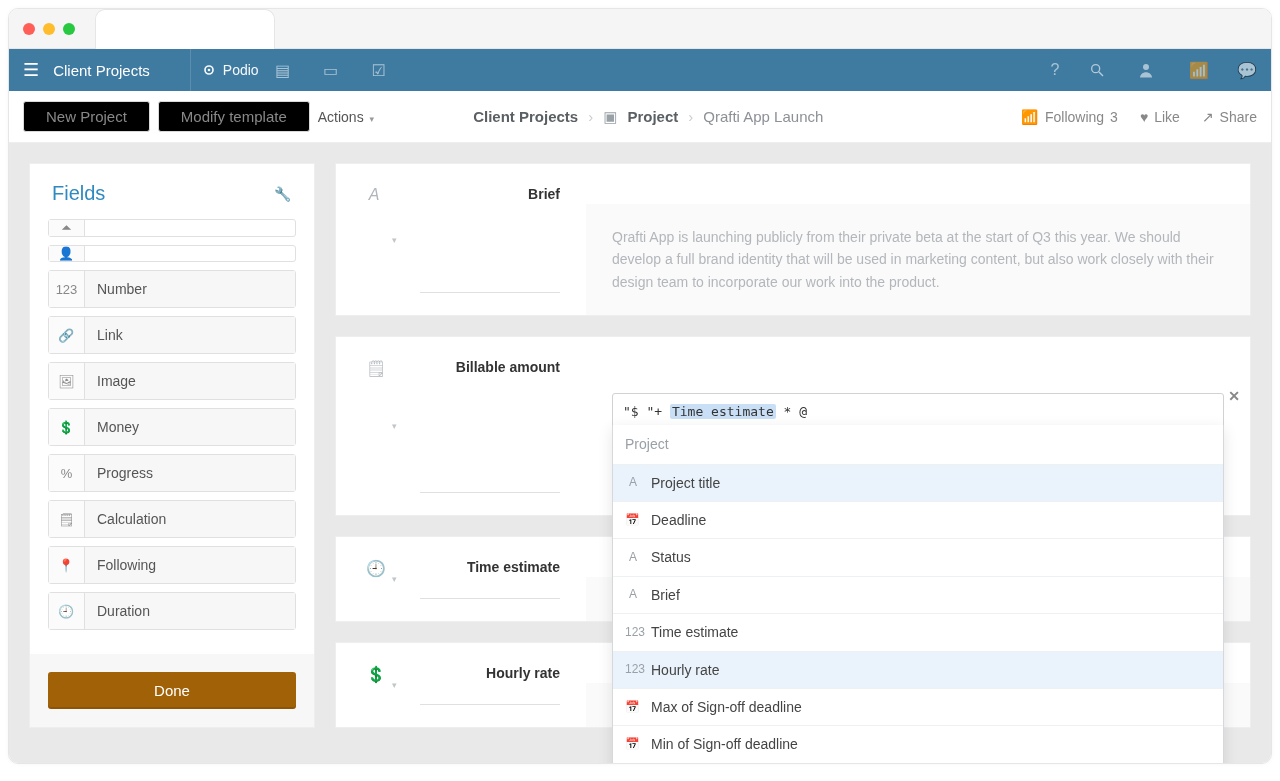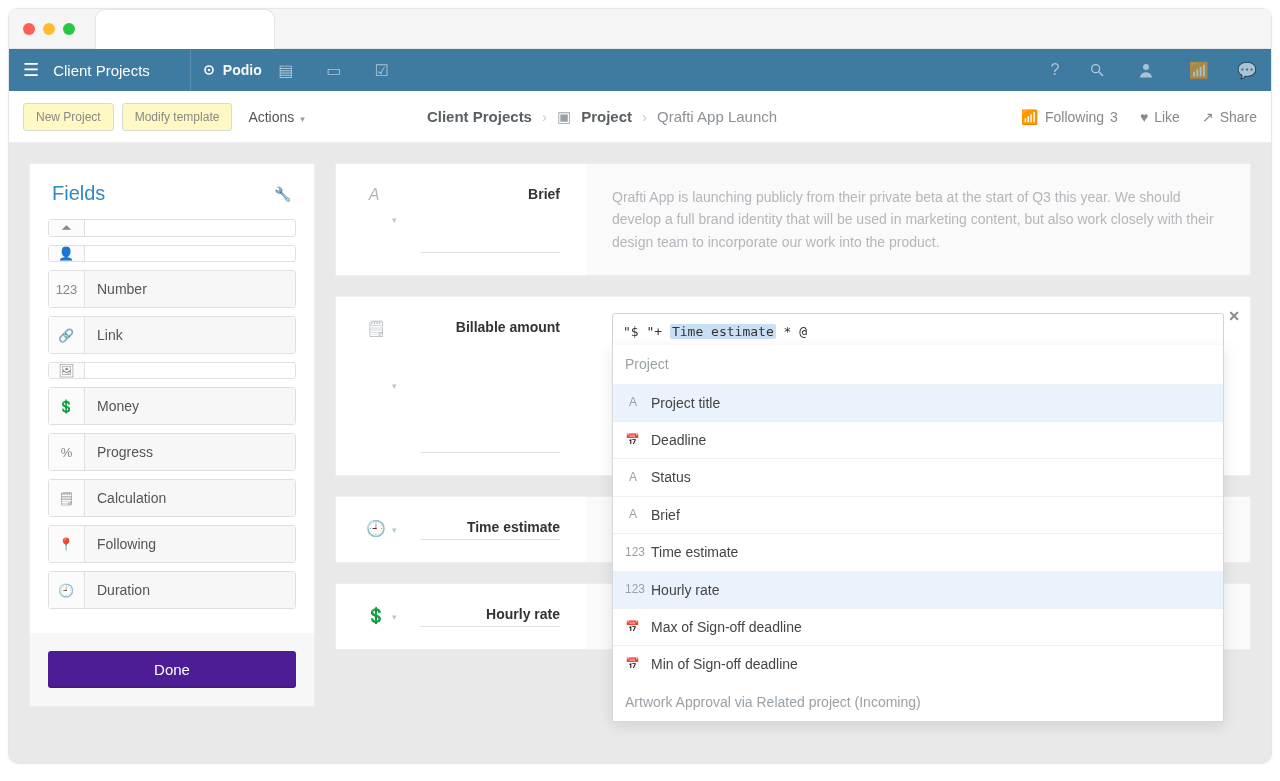--- a/index.html
+++ b/index.html
@@ -12,58 +12,58 @@
   .dots { display:flex; gap:8px; }
   .dot { width:12px; height:12px; border-radius:50%; }
   .dot.r{ background:#ff5f57;} .dot.y{ background:#ffbd2e;} .dot.g{ background:#28c940;}
   .tab { margin-left:20px; width:180px; height:40px; background:#fff; border-top-left-radius:10px; border-top-right-radius:10px; border:1px solid #e6e6e6; border-bottom:none; }
 
   
   .topnav { background:#3f7aa0; height:42px; display:flex; align-items:center; color:#fff; }
   .hamburger { padding:0 14px; font-size:18px; color:#fff; }
   .brand { font-weight:500; font-size:15px; flex:0 0 auto; padding-right:30px;}
   .divider-v { width:1px; height:42px; background:rgba(255,255,255,0.15); margin:0 10px;}
-  .logo { display:flex; align-items:center; gap:6px; font-weight:700; opacity:0.95;}
+  .logo { display:flex; align-items:center; gap:6px; font-weight:400; opacity:0.95;}
   .navicon { width:28px; text-align:center; font-size:16px; color:rgba(255,255,255,0.55); margin:0 10px; cursor:pointer;}
   .rightnav { margin-left:auto; display:flex; align-items:center; }
 
   
   .toolbar { background:#fff; border-bottom:1px solid #eee; height:52px; display:flex; align-items:center; padding:0 14px;}
-  .btn { border:1px solid #d9d9d9; background:#fef9c3; color:#888; padding:6px 12px; border-radius:3px; margin-right:8px; cursor:pointer; font-size:12px;}
-  .actions { color:#555; cursor:pointer; font-size:14px; margin-left:8px;}
+  .btn { border:1px solid #d9d9d9; background:#000000; color:#888; padding:6px 22px; border-radius:3px; margin-right:8px; cursor:pointer; font-size:15px;}
+  .actions { color:#555; cursor:pointer; font-size:14px; margin-left:0;}
   .actions .caret{ font-size:9px; color:#999; margin-left:2px;}
   .breadcrumb { margin-left:auto; margin-right:auto; display:flex; align-items:center; gap:10px; color:#888; font-size:15px;}
   .bc-sep{ color:#ccc; }
   .toolright{ margin-left:auto; display:flex; align-items:center; gap:22px; color:#888;}
   .toolitem{ display:flex; align-items:center; gap:6px; cursor:pointer;}
   .following-icon{ color:#6fc060; }
 
   
   .workspace { background:#e9e9e9; padding:20px; min-height:620px; display:flex; gap:20px; align-items:flex-start;}
 
   
   .leftpanel { width:286px; background:#fff; border:1px solid #eee; display:flex; flex-direction:column;}
   .fields-header{ display:flex; align-items:center; padding:18px 22px 8px;gap:19px;}
   .fields-header h3{ margin:0; font-weight:normal; color:#2f8ac0; font-size:20px;}
   .wrench{ margin-left:auto; color:#888; cursor:pointer;}
   .field-list{ padding:6px 18px 16px;}
   .field-row{ display:flex; border:1px solid #e0e0e0; border-radius:3px; margin-bottom:8px; background:#fff; cursor:pointer;}
   .field-row .ficon{ width:36px; border-right:1px solid #e0e0e0; display:flex; align-items:center; justify-content:center; color:#888; background:#fbfbfb; font-size:13px;}
   .field-row .ftext{ padding:10px 12px; flex:1; color:#555; font-size:14px; background:#f7f7f7;}
   .donebar{ background:#f7f7f7; padding:18px;}
-  .done-btn{ width:100%; background:#4c1d95; color:#fff; border:none; padding:10px 0; border-radius:3px; font-size:15px; cursor:pointer; box-shadow:inset 0 -2px 0 rgba(0,0,0,0.12);}
+  .done-btn{ width:100%; background:#a16207; color:#fff; border:none; padding:10px 0; border-radius:3px; font-size:15px; cursor:pointer; box-shadow:inset 0 -2px 0 rgba(0,0,0,0.12);}
 
   
   .maincol{ flex:1; display:flex; flex-direction:column; gap:20px; position:relative;}
   .card{ background:#fff; border:1px solid #eee; display:flex;}
   .card .label-area{ width:250px; padding:22px 26px 22px 30px; display:flex; gap:10px;}
   .typeicon{ color:#b0b5ba; font-size:16px; width:16px; text-align:center;}
   .caret-sm{ color:#c0c6ca; font-size:9px; align-self:center;}
   .card-label{ font-weight:bold; color:#333; margin-left:auto; border-bottom:1px solid #e0e0e0; text-align:right; padding:0 0 4px 0; min-width:140px;}
-  .card .content-area{ flex:1; background:#fafafa; padding:22px 26px; color:#b3b7bb; line-height:1.6; font-size:14px;}
+  .card .content-area{ flex:1; background:#fafafa; padding:22px 26px; color:#b3b7bb; line-height:1.6; font-size:14px;margin-top:40px;}
   .close-x{ position:absolute; top:8px; right:10px; color:#888; cursor:pointer; font-weight:bold;}
   .calc-card .content-area{ background:#fff; padding:16px 26px 22px 26px; position:relative;}
 
   
   .calc-input{ border:1px solid #cfd3d6; border-radius:3px; background:#fff; padding:8px 10px; font-family: Menlo, Consolas, monospace; font-size:13px; color:#333;}
   .token-hl{ background:#c9dff5; padding:0 2px; border-radius:2px;}
   .autocomplete{ position:absolute; left:26px; right:26px; top:48px; background:#fff; border:1px solid #d5d9dc; border-top:none; box-shadow:0 4px 14px rgba(0,0,0,0.1); z-index:10; max-height:380px; overflow:auto;}
   .ac-header{ padding:8px 12px; color:#9aa1a6; font-size:14px; background:#fff;}
   .ac-item{ display:flex; align-items:center; gap:10px; padding:7px 12px; border-top:1px solid #eef1f3; cursor:pointer; font-size:14px; color:#444;}
   .ac-item .ic{ width:16px; color:#9aa1a6; font-size:12px; text-align:center;}
@@ -172,20 +172,21 @@
           <div class="field-row">
             <span class="ficon">123</span>
             <span class="ftext">Number</span>
           </div>
           <div class="field-row">
             <span class="ficon">🔗</span>
             <span class="ftext">Link</span>
           </div>
           <div class="field-row">
             <span class="ficon">🖼</span>
+            <span class="ftext">Image</span>
           </div>
           <div class="field-row">
             <span class="ficon">💲</span>
             <span class="ftext">Money</span>
           </div>
           <div class="field-row">
             <span class="ficon">%</span>
             <span class="ftext">Progress</span>
           </div>
           <div class="field-row">

